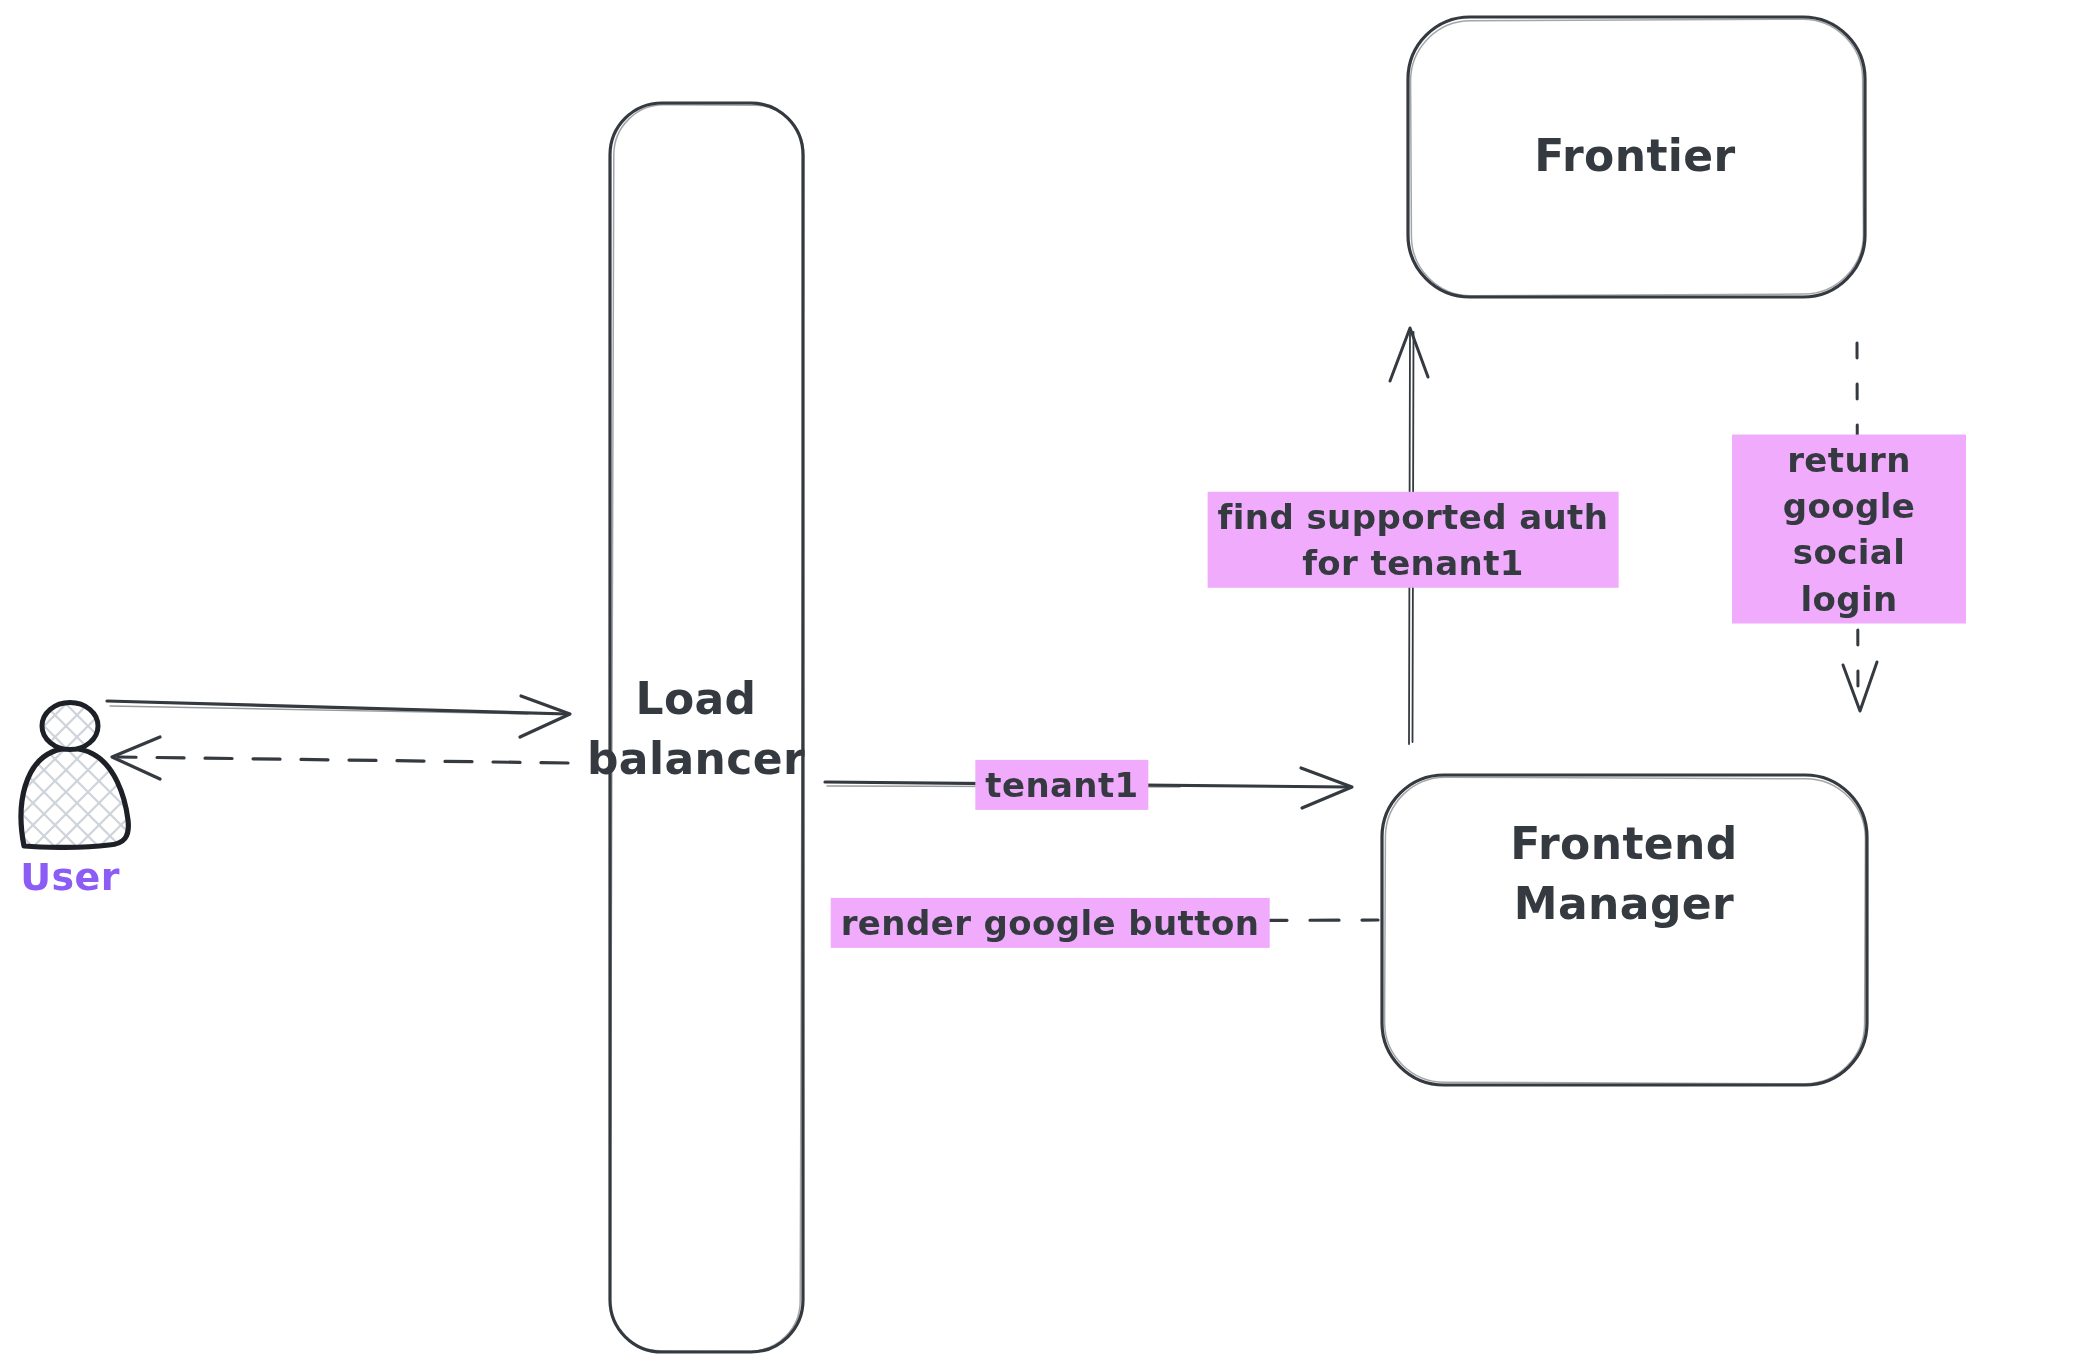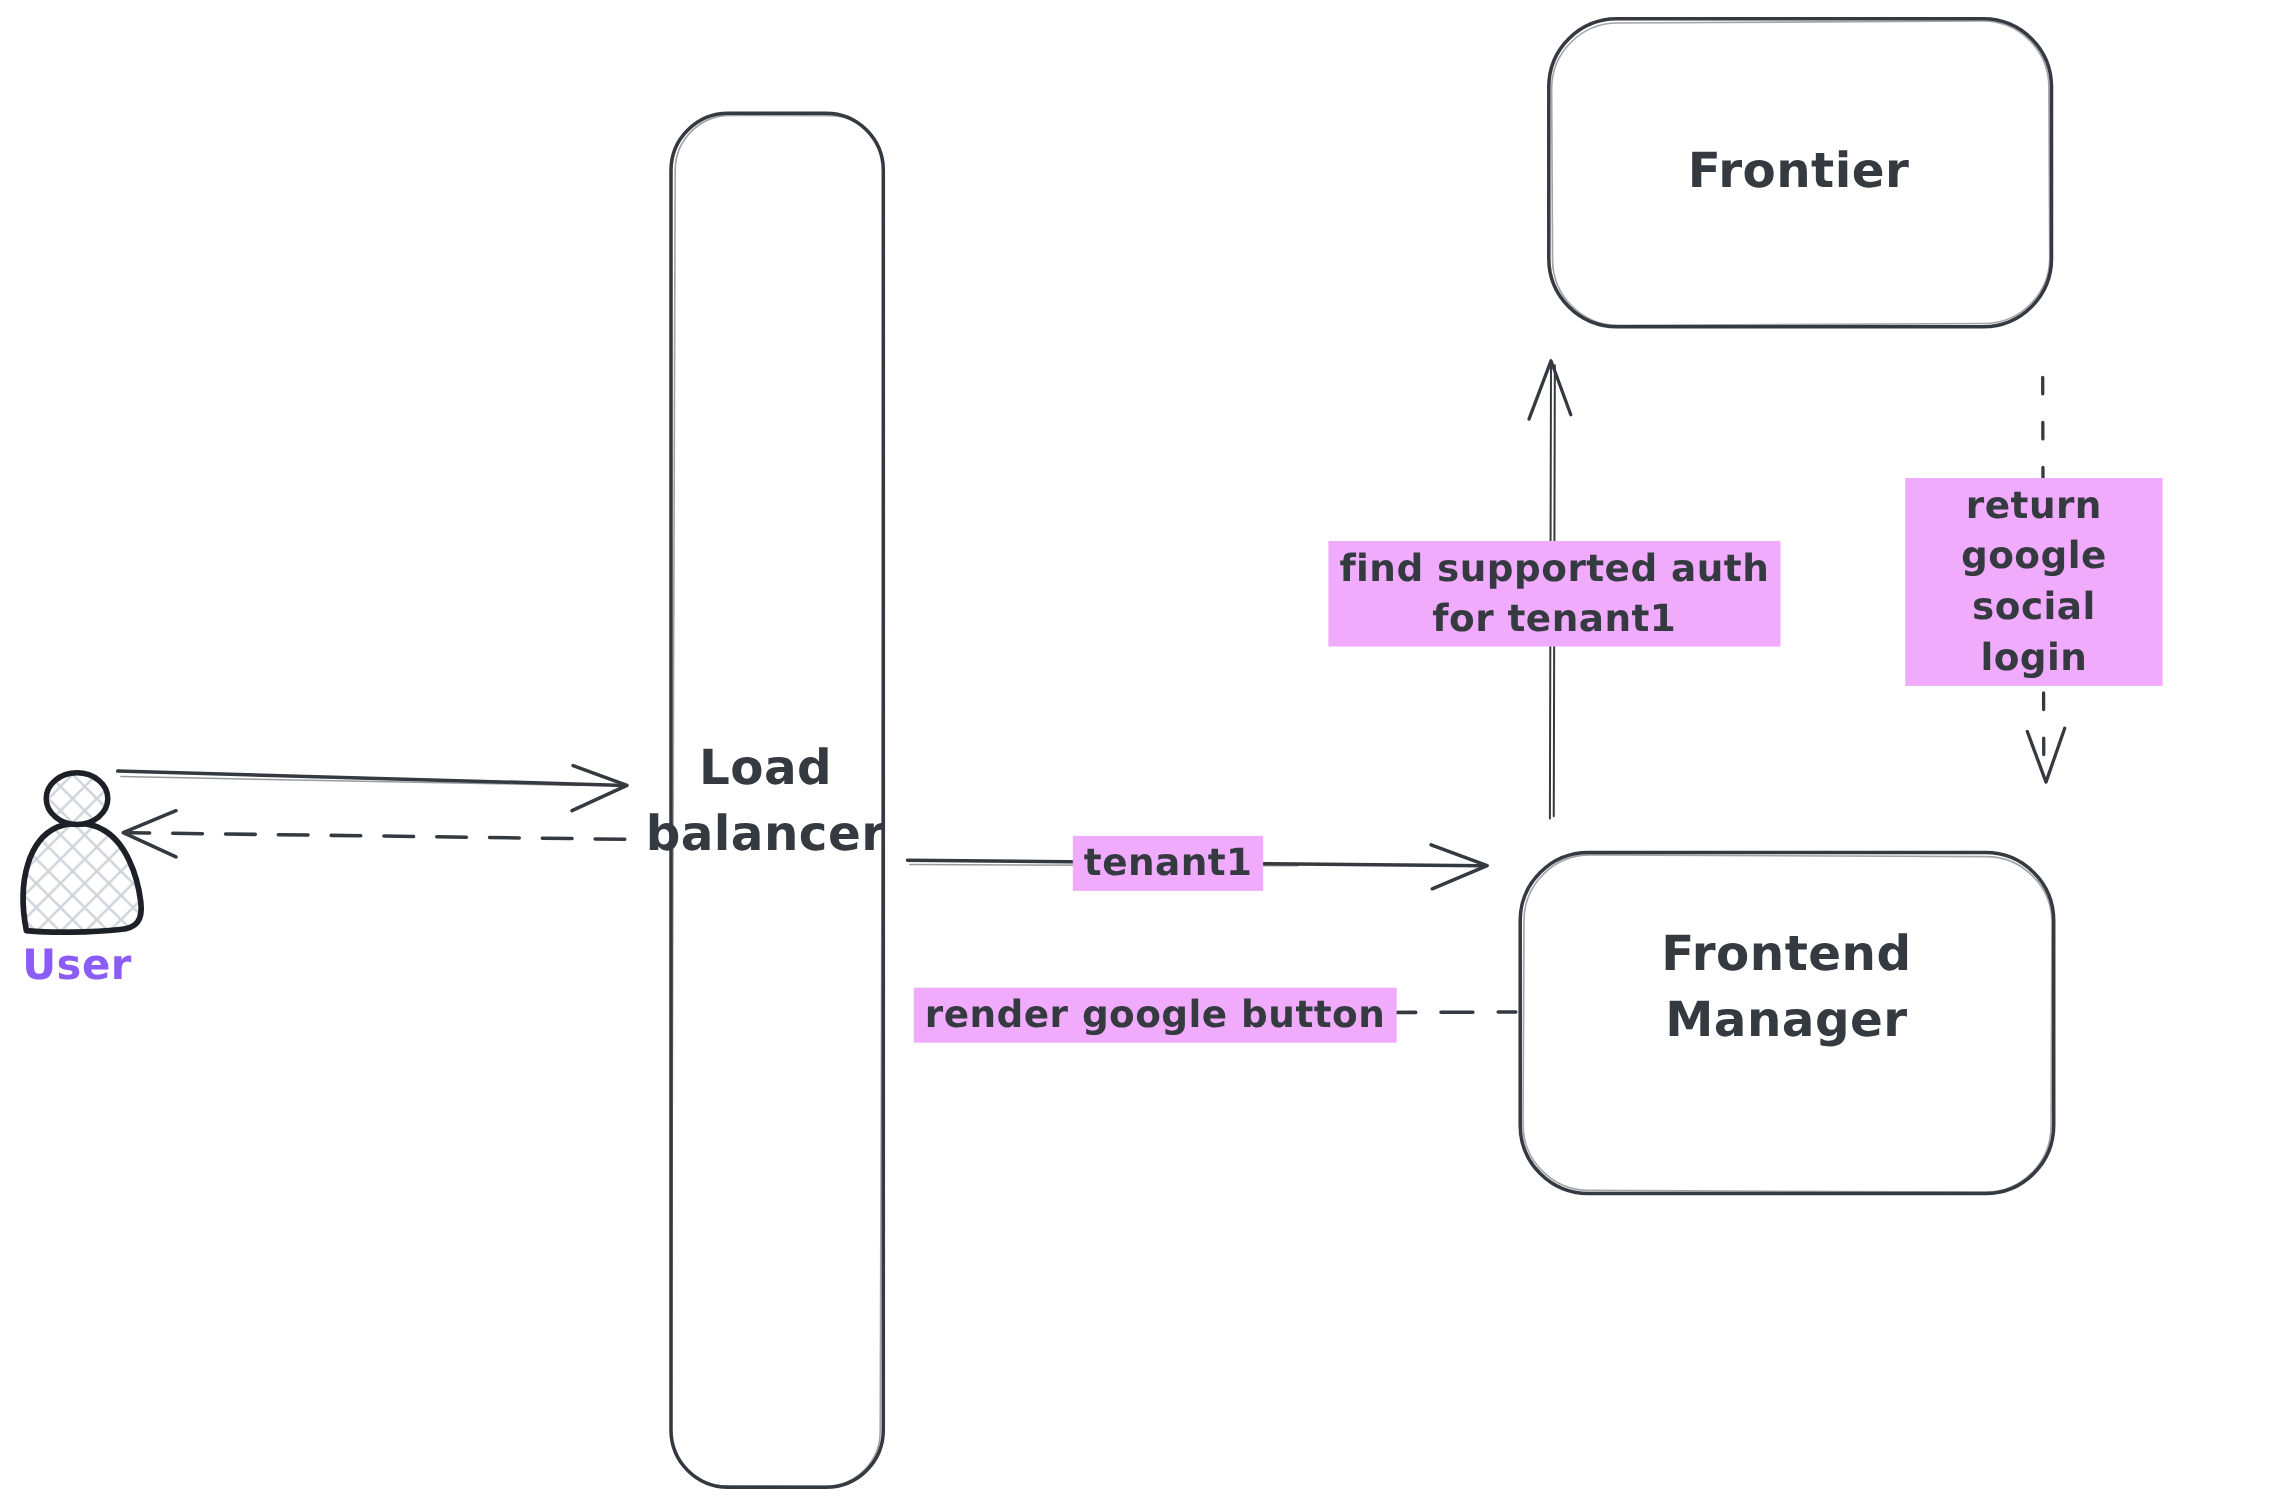--- a/index.html
+++ b/index.html
@@ -98,21 +98,21 @@
     </g>
   </svg>
 
   <div class="lbl actor-label" style="left:70px; top:878px;">User</div>
 
   <div class="lbl node-label" style="left:696px; top:729px;">Load
 balancer</div>
 
   <div class="lbl node-label" style="left:1635px; top:156px;">Frontier</div>
 
-  <div class="lbl node-label" style="left:1624px; top:898px;">Frontend
+  <div class="lbl node-label" style="left:1624px; top:874px;">Frontend
 Manager</div>
 
 
   <div class="lbl on-line" style="left:1062px; top:785px;">tenant1</div>
 
   <div class="lbl on-line" style="left:1050px; top:923px;">render google button</div>
 
   <div class="lbl on-line" style="left:1413px; top:540px;">find supported auth
 for tenant1</div>
 

